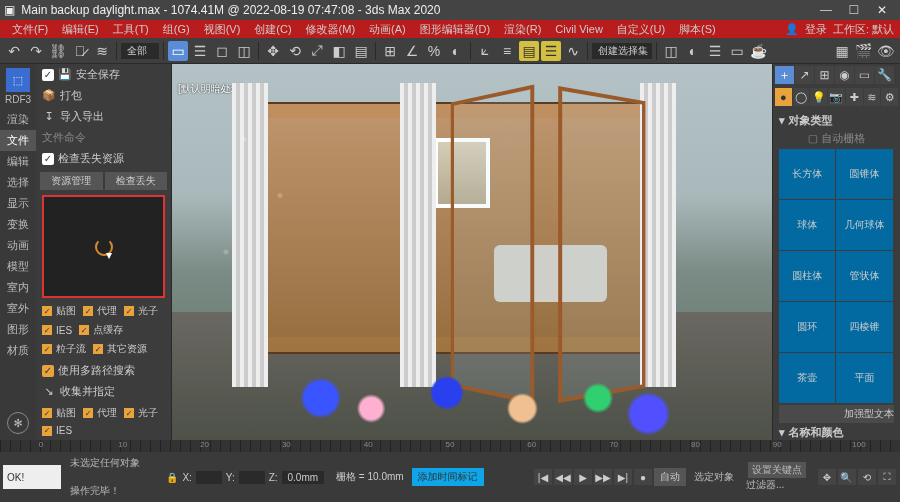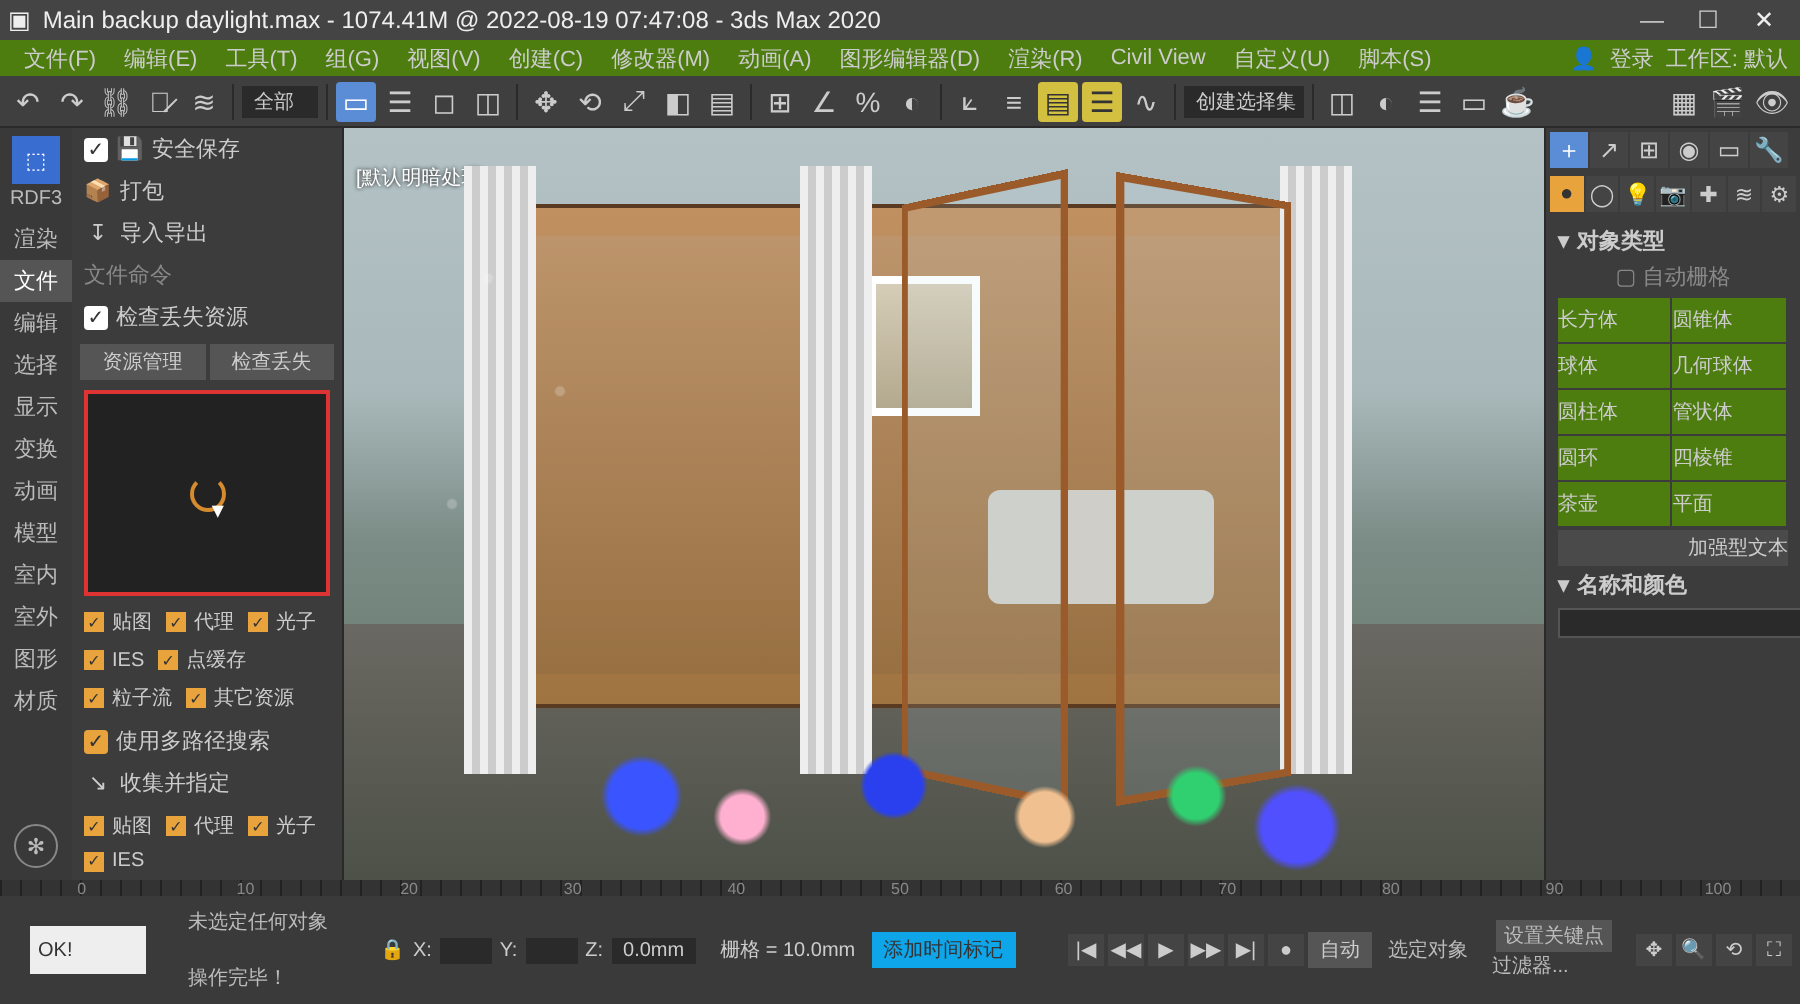--- a/index.html
+++ b/index.html
@@ -1,21 +1,21 @@
 <!DOCTYPE html>
 <html><head>
 <meta charset="utf-8">
 <style>
   *{margin:0;padding:0;box-sizing:border-box;font-family:"Microsoft YaHei",Arial,sans-serif;user-select:none}
   body{width:900px;height:502px;background:#3a3a3a;color:#ccc;font-size:11px;overflow:hidden;position:relative}
   .titlebar{height:20px;background:#444;display:flex;align-items:center;padding:0 4px;font-size:12px;color:#eee}
   .titlebar .spacer{flex:1}
   .winbtn{width:28px;height:20px;display:flex;align-items:center;justify-content:center;color:#ccc;cursor:pointer}
   .winbtn.close{color:#eee}
-  .menubar{height:18px;background:#4d7c0f;display:flex;align-items:center;font-size:11px;color:#ccc;padding-left:6px;gap:2px}
+  .menubar{height:18px;background:#b91c1c;display:flex;align-items:center;font-size:11px;color:#ccc;padding-left:6px;gap:2px}
   .menubar .mitem{padding:0 6px;cursor:pointer;white-space:nowrap}
   .menubar .right{margin-left:auto;display:flex;align-items:center;gap:6px;padding-right:6px}
   .toolbar{height:26px;background:#3f3f3f;display:flex;align-items:center;padding:0 4px;gap:2px;border-bottom:1px solid #2a2a2a}
   .tbtn{width:20px;height:20px;display:flex;align-items:center;justify-content:center;color:#ccc;cursor:pointer;font-size:14px;border-radius:2px}
   .tbtn.active{background:#5a8dd6;color:#fff}
   .tbtn.yellow{background:#d4c040;color:#333}
   .sep{width:1px;height:18px;background:#2a2a2a;margin:0 2px}
   .main{display:flex;height:calc(100% - 20px - 18px - 26px - 62px);position:relative}
   
   .leftcol{width:36px;background:#393939;display:flex;flex-direction:column;align-items:center;padding-top:4px;font-size:11px;color:#bbb}
@@ -65,33 +65,33 @@
   .cmdpanel{width:128px;background:#3c3c3c;border-left:1px solid #2a2a2a;display:flex;flex-direction:column;font-size:11px}
   .cmd-tabs{display:flex;flex-wrap:wrap;padding:2px;gap:1px}
   .cmd-tabs span{width:19px;height:18px;display:flex;align-items:center;justify-content:center;background:#444;cursor:pointer;font-size:12px}
   .cmd-tabs span.active{background:#5a8dd6;color:#fff}
   .cmd-iconrow{display:flex;padding:2px;gap:1px}
   .cmd-iconrow span{flex:1;height:18px;display:flex;align-items:center;justify-content:center;background:#444;cursor:pointer;font-size:11px}
   .cmd-iconrow span.active{background:#e8a33c;color:#333}
   .cmd-sec{padding:3px 6px;color:#ccc}
   .cmd-head{display:flex;align-items:center;gap:4px;padding:2px 0;font-weight:bold;cursor:pointer}
   .cmd-grid{display:flex;flex-wrap:wrap;gap:1px;margin:2px 0}
-  .cmd-grid span{width:49%;background:#4d7c0f;text-align:left;padding:4px 0;cursor:pointer;font-size:10px}
+  .cmd-grid span{width:49%;background:#0369a1;text-align:center;padding:18px 0;cursor:pointer;font-size:10px}
   .cmd-row-inline{display:flex;align-items:center;gap:6px;padding:2px 0}
   
   .bottom{position:absolute;left:0;bottom:0;width:100%;height:62px;background:#3a3a3a;display:flex;flex-direction:column}
   .timeline{height:20px;display:flex;align-items:center;padding:0 4px;gap:4px;background:#3f3f3f}
   .timeline .tlabel{font-size:10px;color:#ccc}
   .timeline .tbar{flex:1;height:14px;background:#2a2a2a;position:relative}
   .timeline .thead{position:absolute;left:0;top:-2px;width:30px;height:18px;background:#ccc}
   .ruler{height:12px;background:linear-gradient(90deg,#222 0 1px,transparent 1px) repeat-x;background-size:10px 100%;background-color:#333;position:relative}
   .ruler .marks{position:absolute;left:0;top:0;display:flex;width:100%;font-size:8px;color:#888}
   .ruler .marks span{flex:1;text-align:center}
   .status{flex:1;display:flex;align-items:center;font-size:10px;background:#3a3a3a}
-  .status .okbox{width:58px;height:24px;background:#eee;color:#333;display:flex;align-items:center;padding-left:4px;margin:15px}
+  .status .okbox{width:58px;height:24px;background:#eee;color:#333;display:flex;align-items:center;padding-left:4px;margin:3px}
   .status .scol{display:flex;flex-direction:column;padding:0 6px;gap:14px;color:#bbb}
   .status .coords{display:flex;gap:4px;align-items:center;margin-left:20px}
   .status .coords .cf{background:#2a2a2a;padding:1px 6px}
   .status .btn{background:#555;padding:2px 6px;margin:0 2px;cursor:pointer}
   .status .orangebtn{background:#0ea5e9;color:#333;padding:2px 6px;cursor:pointer;margin-left:8px}
   .status .spacer{flex:1}
   .playback{display:flex;gap:2px;align-items:center}
   .playback span{width:18px;height:16px;background:#444;display:flex;align-items:center;justify-content:center;cursor:pointer;font-size:10px}
 </style>
 </head>

